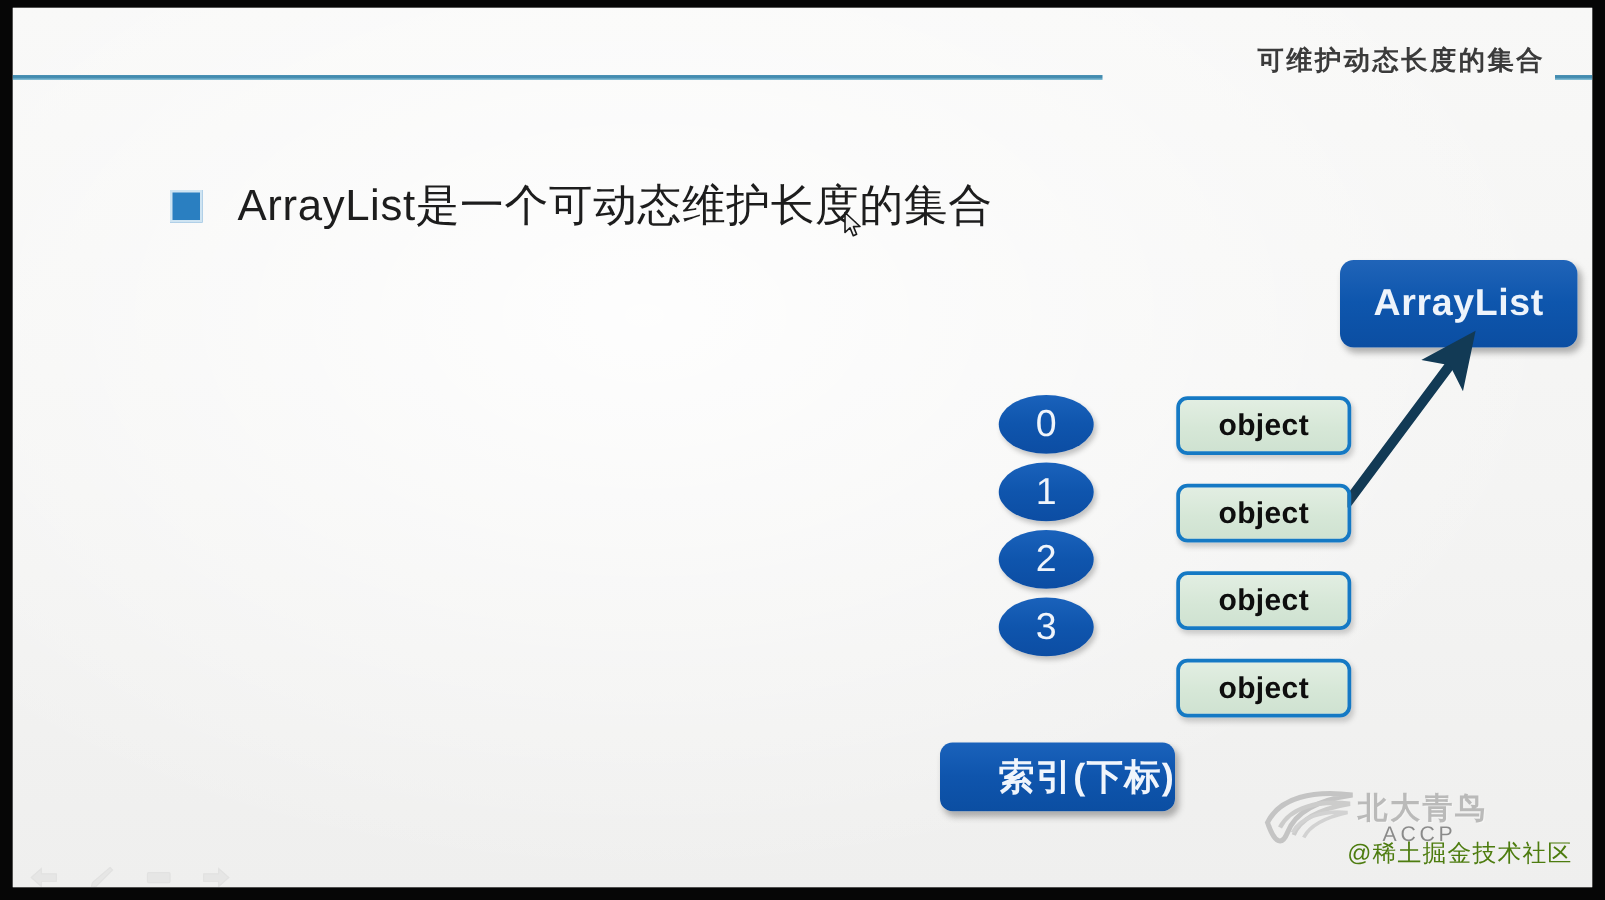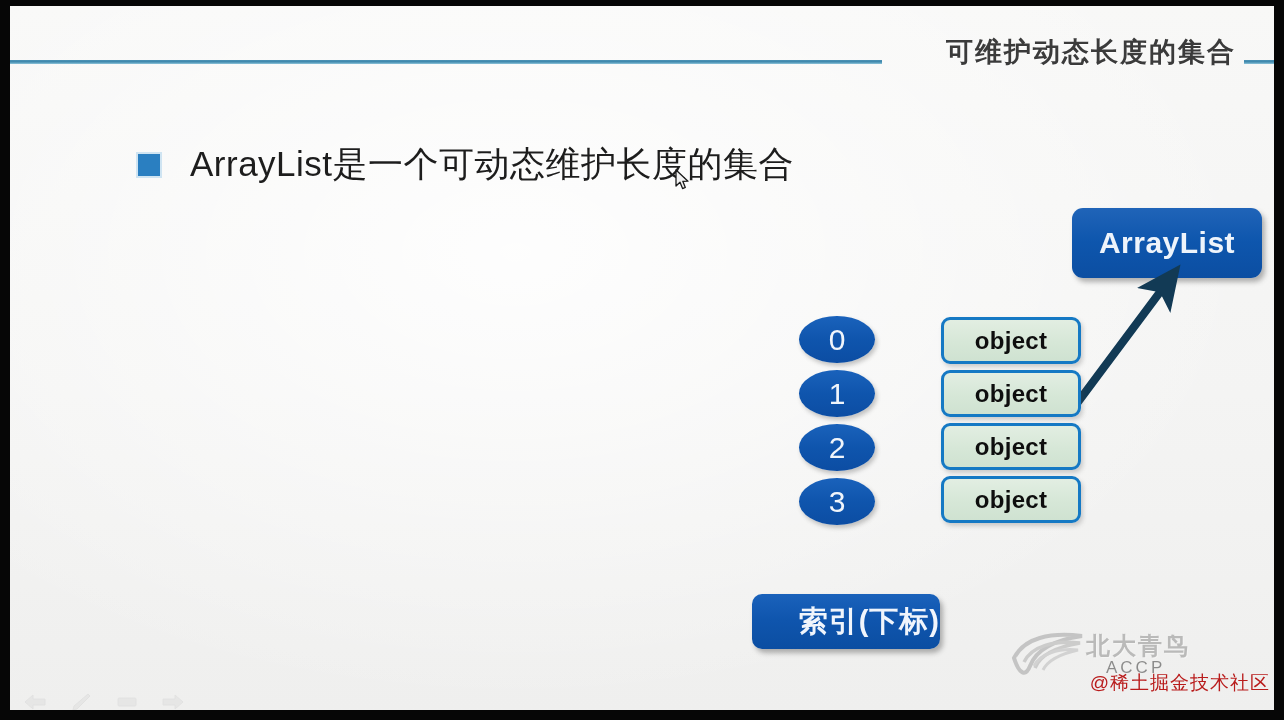--- a/index.html
+++ b/index.html
@@ -57,21 +57,21 @@
     left: 1234px;
     top: 54px;
     width: 30px;
     height: 4px;
     background: linear-gradient(180deg, #4d92b5 0%, #3e88ad 45%, #8fc5da 100%);
   }
   .slide-title {
     position: absolute;
     right: 38px;
     top: 28px;
-    font-size: 27px;
+    font-size: 21px;
     font-weight: 700;
     letter-spacing: 2px;
     color: #3b3b3b;
     white-space: nowrap;
     text-shadow: 0 1px 0 rgba(255,255,255,0.7);
   }
 
   
   .bullet-row {
     position: absolute;
@@ -157,21 +157,21 @@
   .object-box {
     width: 140px;
     height: 47px;
     border-radius: 9px;
     border: 3px solid #1579c4;
     background: linear-gradient(180deg, #e2eee2 0%, #d6e7d7 55%, #cfe2d1 100%);
     box-shadow: 2px 3px 4px rgba(80,80,80,0.25);
     display: flex;
     align-items: center;
     justify-content: center;
-    margin-bottom: 6px;
+    margin-bottom: 23px;
     box-sizing: border-box;
   }
   .object-box span {
     color: #0e0e0e;
     font-size: 24px;
     font-weight: 700;
     letter-spacing: 0.3px;
   }
 
   .index-label-chip {
@@ -219,24 +219,24 @@
     left: 96px;
     top: 30px;
     font-size: 17px;
     font-weight: 400;
     color: #000000;
     letter-spacing: 3px;
     white-space: nowrap;
   }
   .watermark {
     position: absolute;
-    right: 4px;
+    right: 16px;
     top: 664px;
     font-size: 19px;
-    color: #b91c1c;
+    color: #4d7c0f;
     letter-spacing: 1px;
     white-space: nowrap;
   }
 
   
   .toolbar {
     position: absolute;
     left: 12px;
     top: 685px;
     display: flex;

